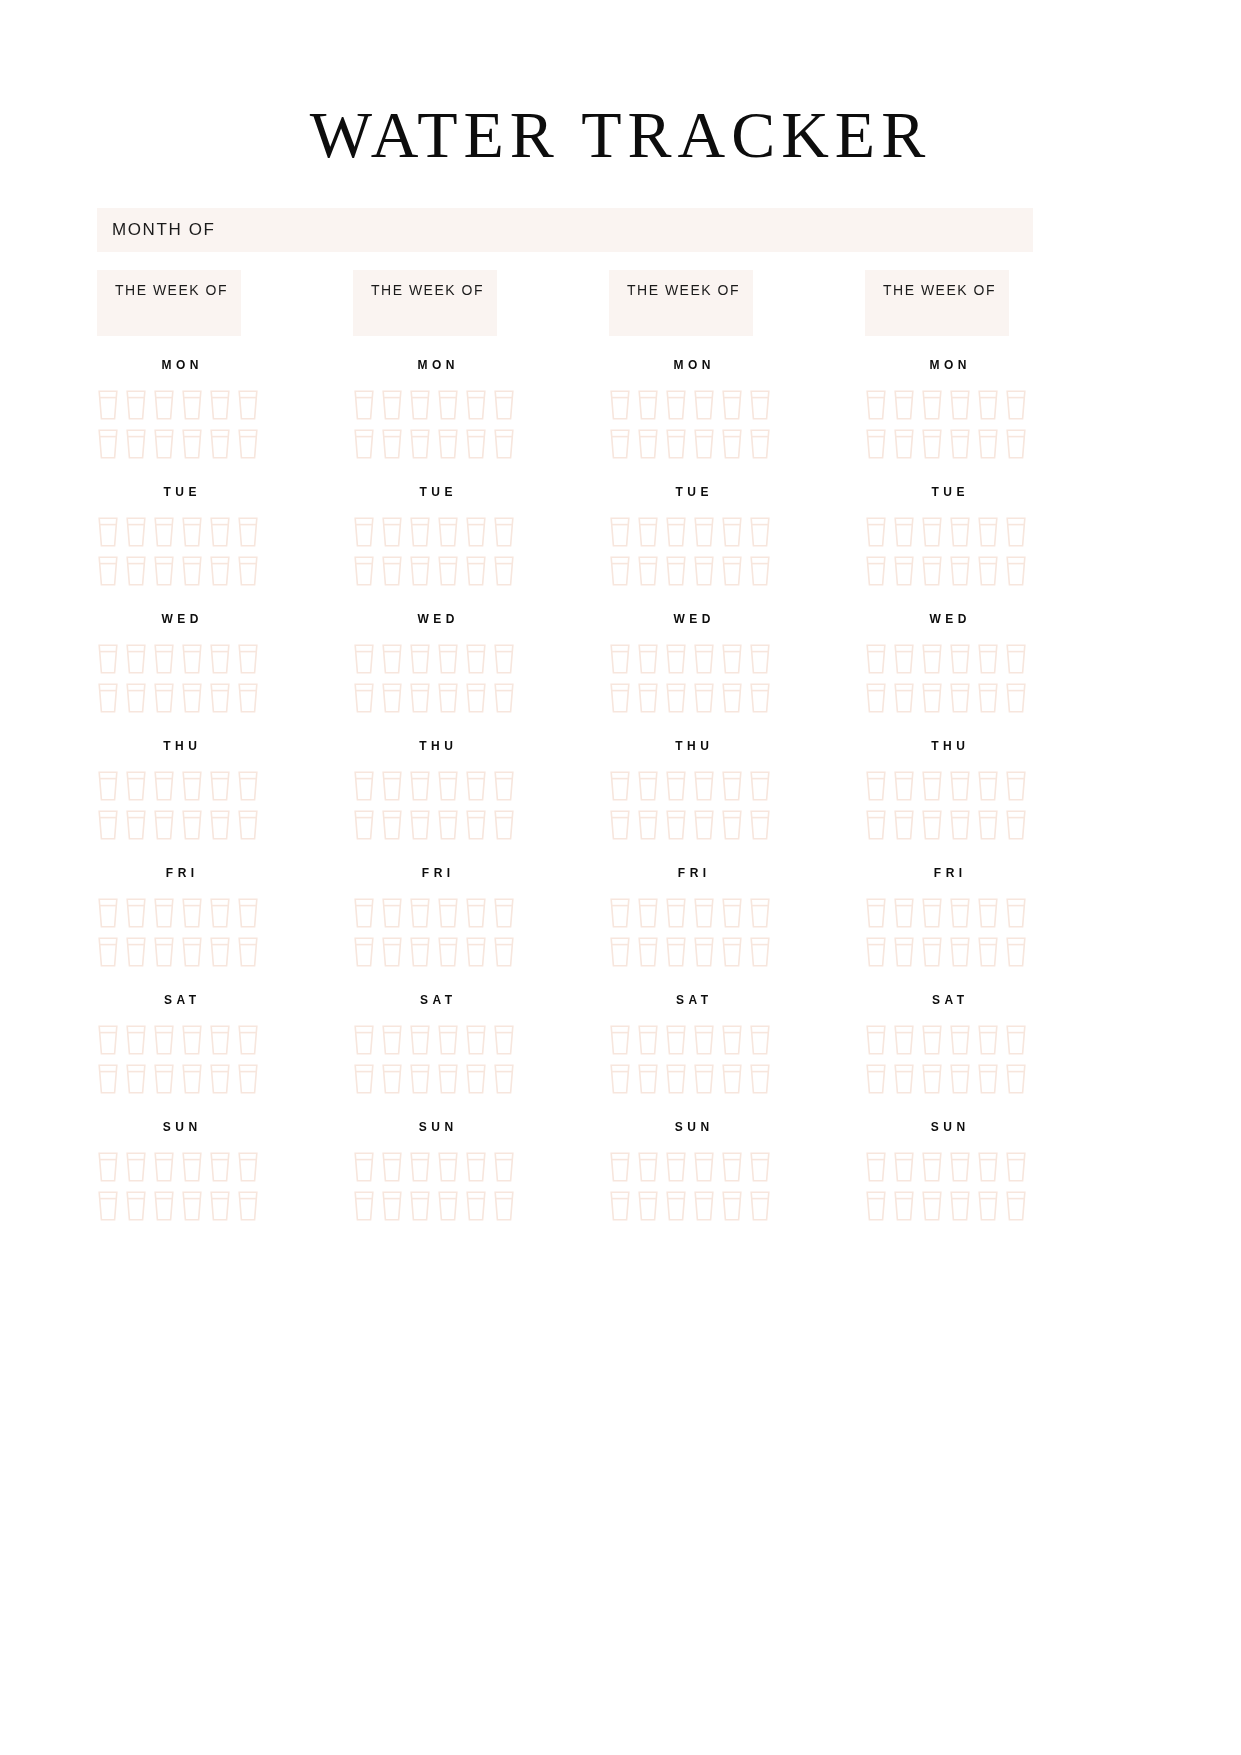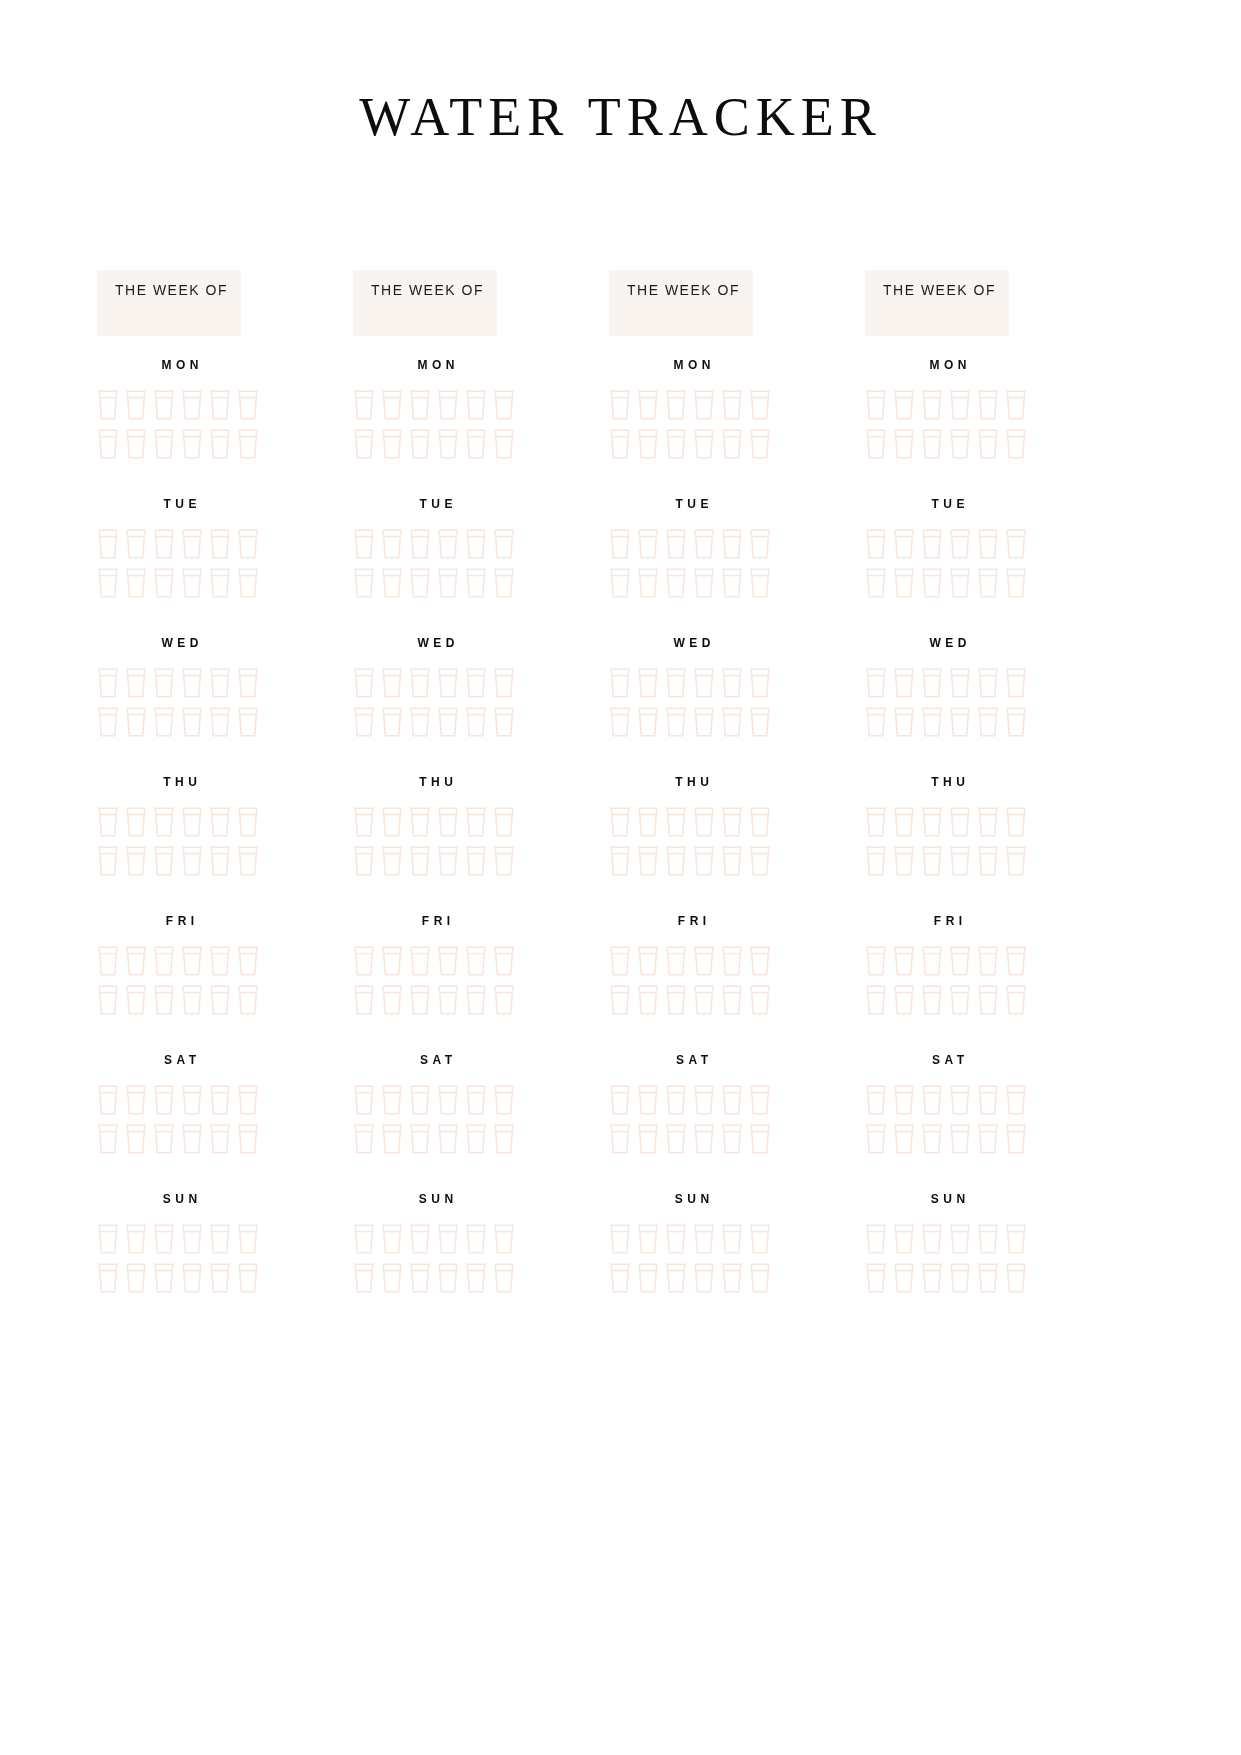--- a/index.html
+++ b/index.html
@@ -28,27 +28,27 @@
   
   .title-wrap {
     position: absolute;
     top: 86px;
     left: 0;
     width: 1241px;
     text-align: center;
   }
   .page-title {
     font-family: "Liberation Serif", "DejaVu Serif", serif;
-    font-size: 54px;
+    font-size: 66px;
     font-weight: 400;
     letter-spacing: 6px;
     color: #0d0d0d;
     line-height: 1;
     white-space: nowrap;
-    margin: 4px;
+    margin: 16px;
   }
 
   
   .month-bar {
     position: absolute;
     top: 208px;
     left: 97px;
     width: 936px;
     height: 44px;
     background: #faf4f1;
@@ -97,21 +97,21 @@
     font-size: 14px;
     letter-spacing: 1.5px;
     font-weight: 400;
     color: #1b1b1b;
     white-space: nowrap;
   }
 
   
   .day-block {
     width: 166px;
-    margin-top: 38px;
+    margin-top: 26px;
   }
   .day-block.first {
     margin-top: 23px;
   }
   .day-name {
     text-align: center;
     font-size: 12px;
     font-weight: 700;
     letter-spacing: 4.5px;
     color: #0d0d0d;
@@ -145,20 +145,23 @@
 </style>
 </head>
 <body>
 
 <div class="page">
 
   <div class="title-wrap">
     <h1 class="page-title">WATER TRACKER</h1>
   </div>
 
+  <div class="month-bar">
+    <span class="month-label">MONTH OF</span>
+  </div>
 
   <div class="columns">
       <div class="week-col">
         <div class="week-box">
           <span class="week-label">THE WEEK OF</span>
         </div>
         <div class="day-block first">
           <div class="day-name">MON</div>
           <div class="glass-row">
             <span class="glass">

